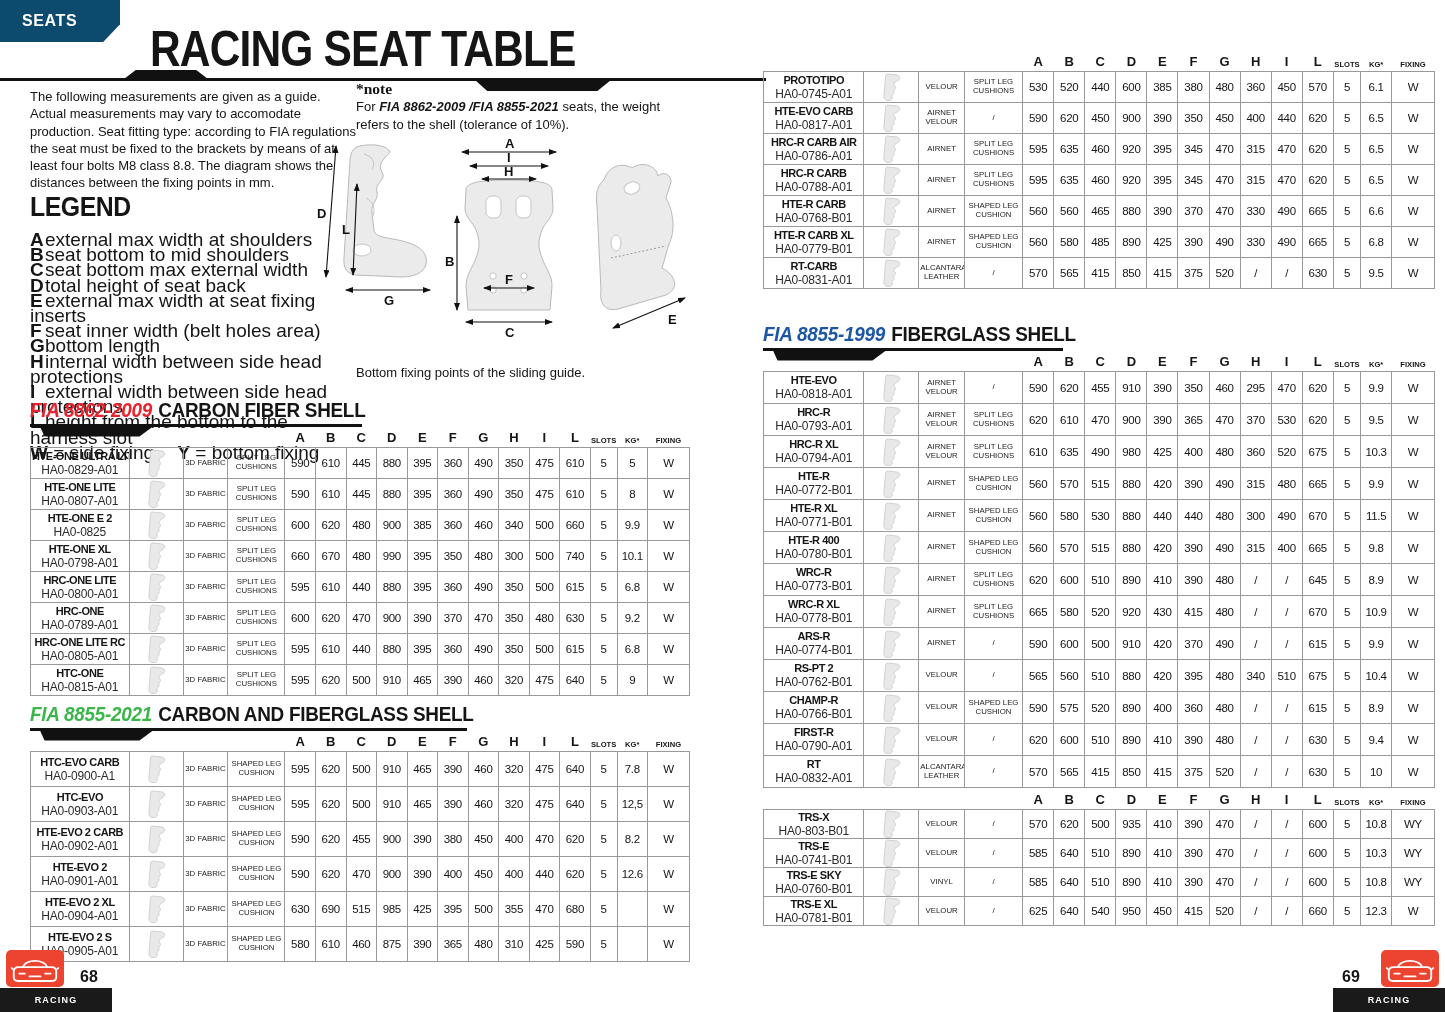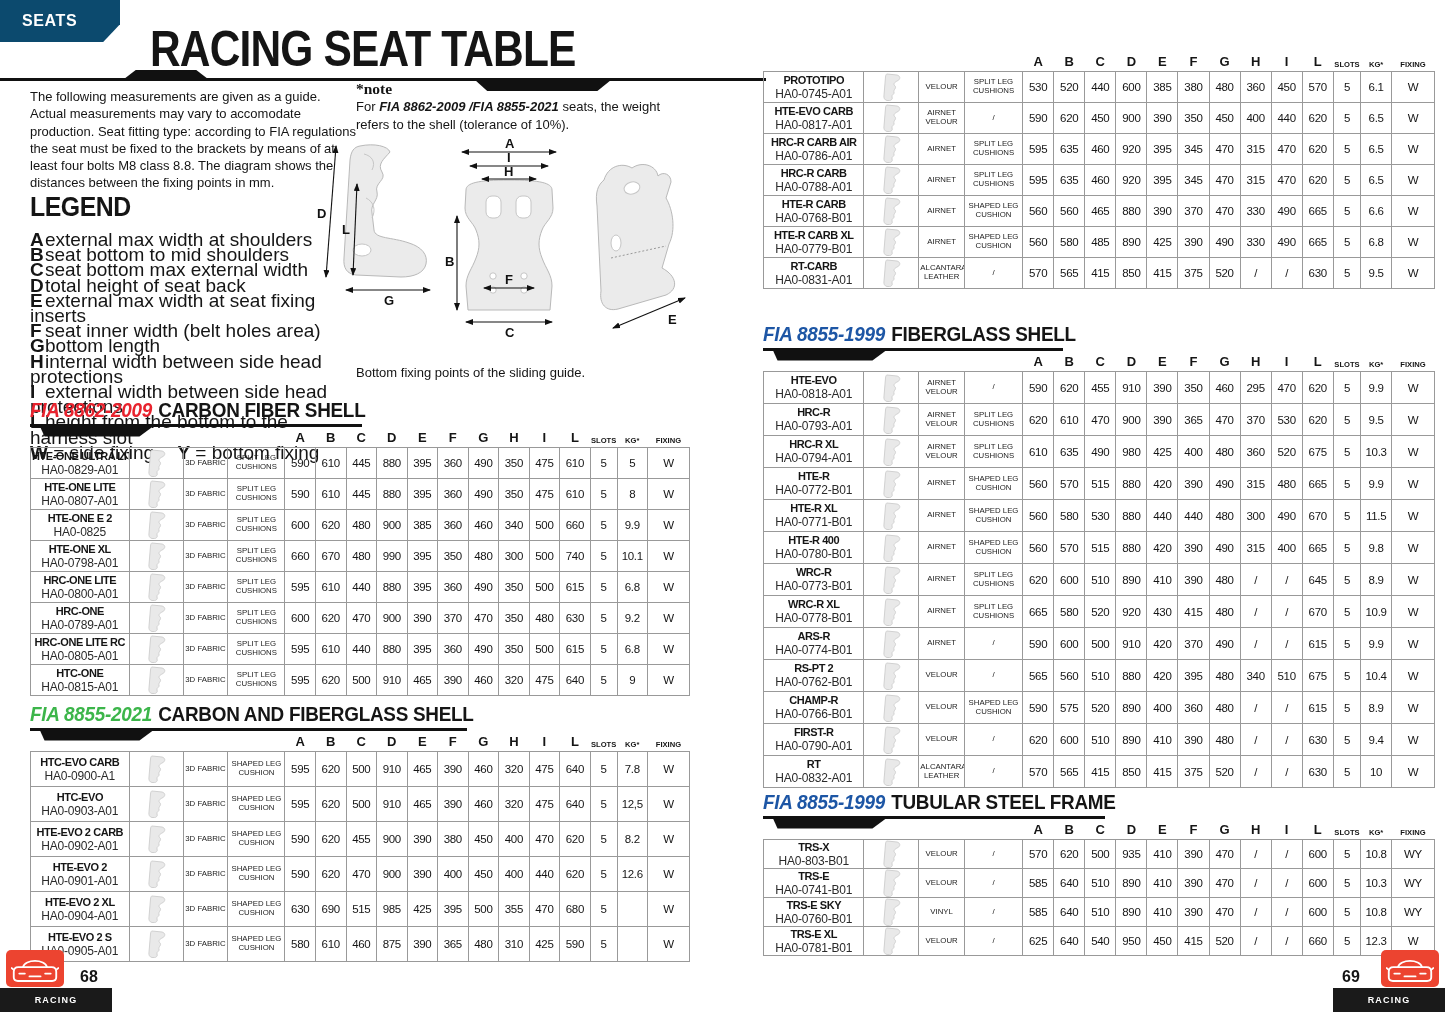--- a/index.html
+++ b/index.html
@@ -1249,25 +1249,20 @@
             <td class="c-val">630</td>
             <td class="c-val">5</td>
             <td class="c-val">10</td>
             <td class="c-val">W</td>
           </tr>
         </tbody>
       </table>
   </div>
 
   <div class="section" id="sec-t5" style="left:763px;top:790px;width:672px;">
-    <div class="sec-head">
-      <span class="sec-title"><span class="fia-std" style="color: rgb(29, 86, 165);">FIA 8855-1999</span><span>TUBULAR STEEL FRAME</span></span>
-      <div class="sec-underline" style="width:342px;"></div>
-      <div class="sec-tab"></div>
-    </div>
     <table class="t5">
         <colgroup>
           <col style="width: 15%;">
           <col style="width: 8.2%;">
           <col style="width: 6.8%;">
           <col style="width: 8.7%;">
           <col style="width: 4.64%;">
           <col style="width: 4.64%;">
           <col style="width: 4.64%;">
           <col style="width: 4.64%;">

